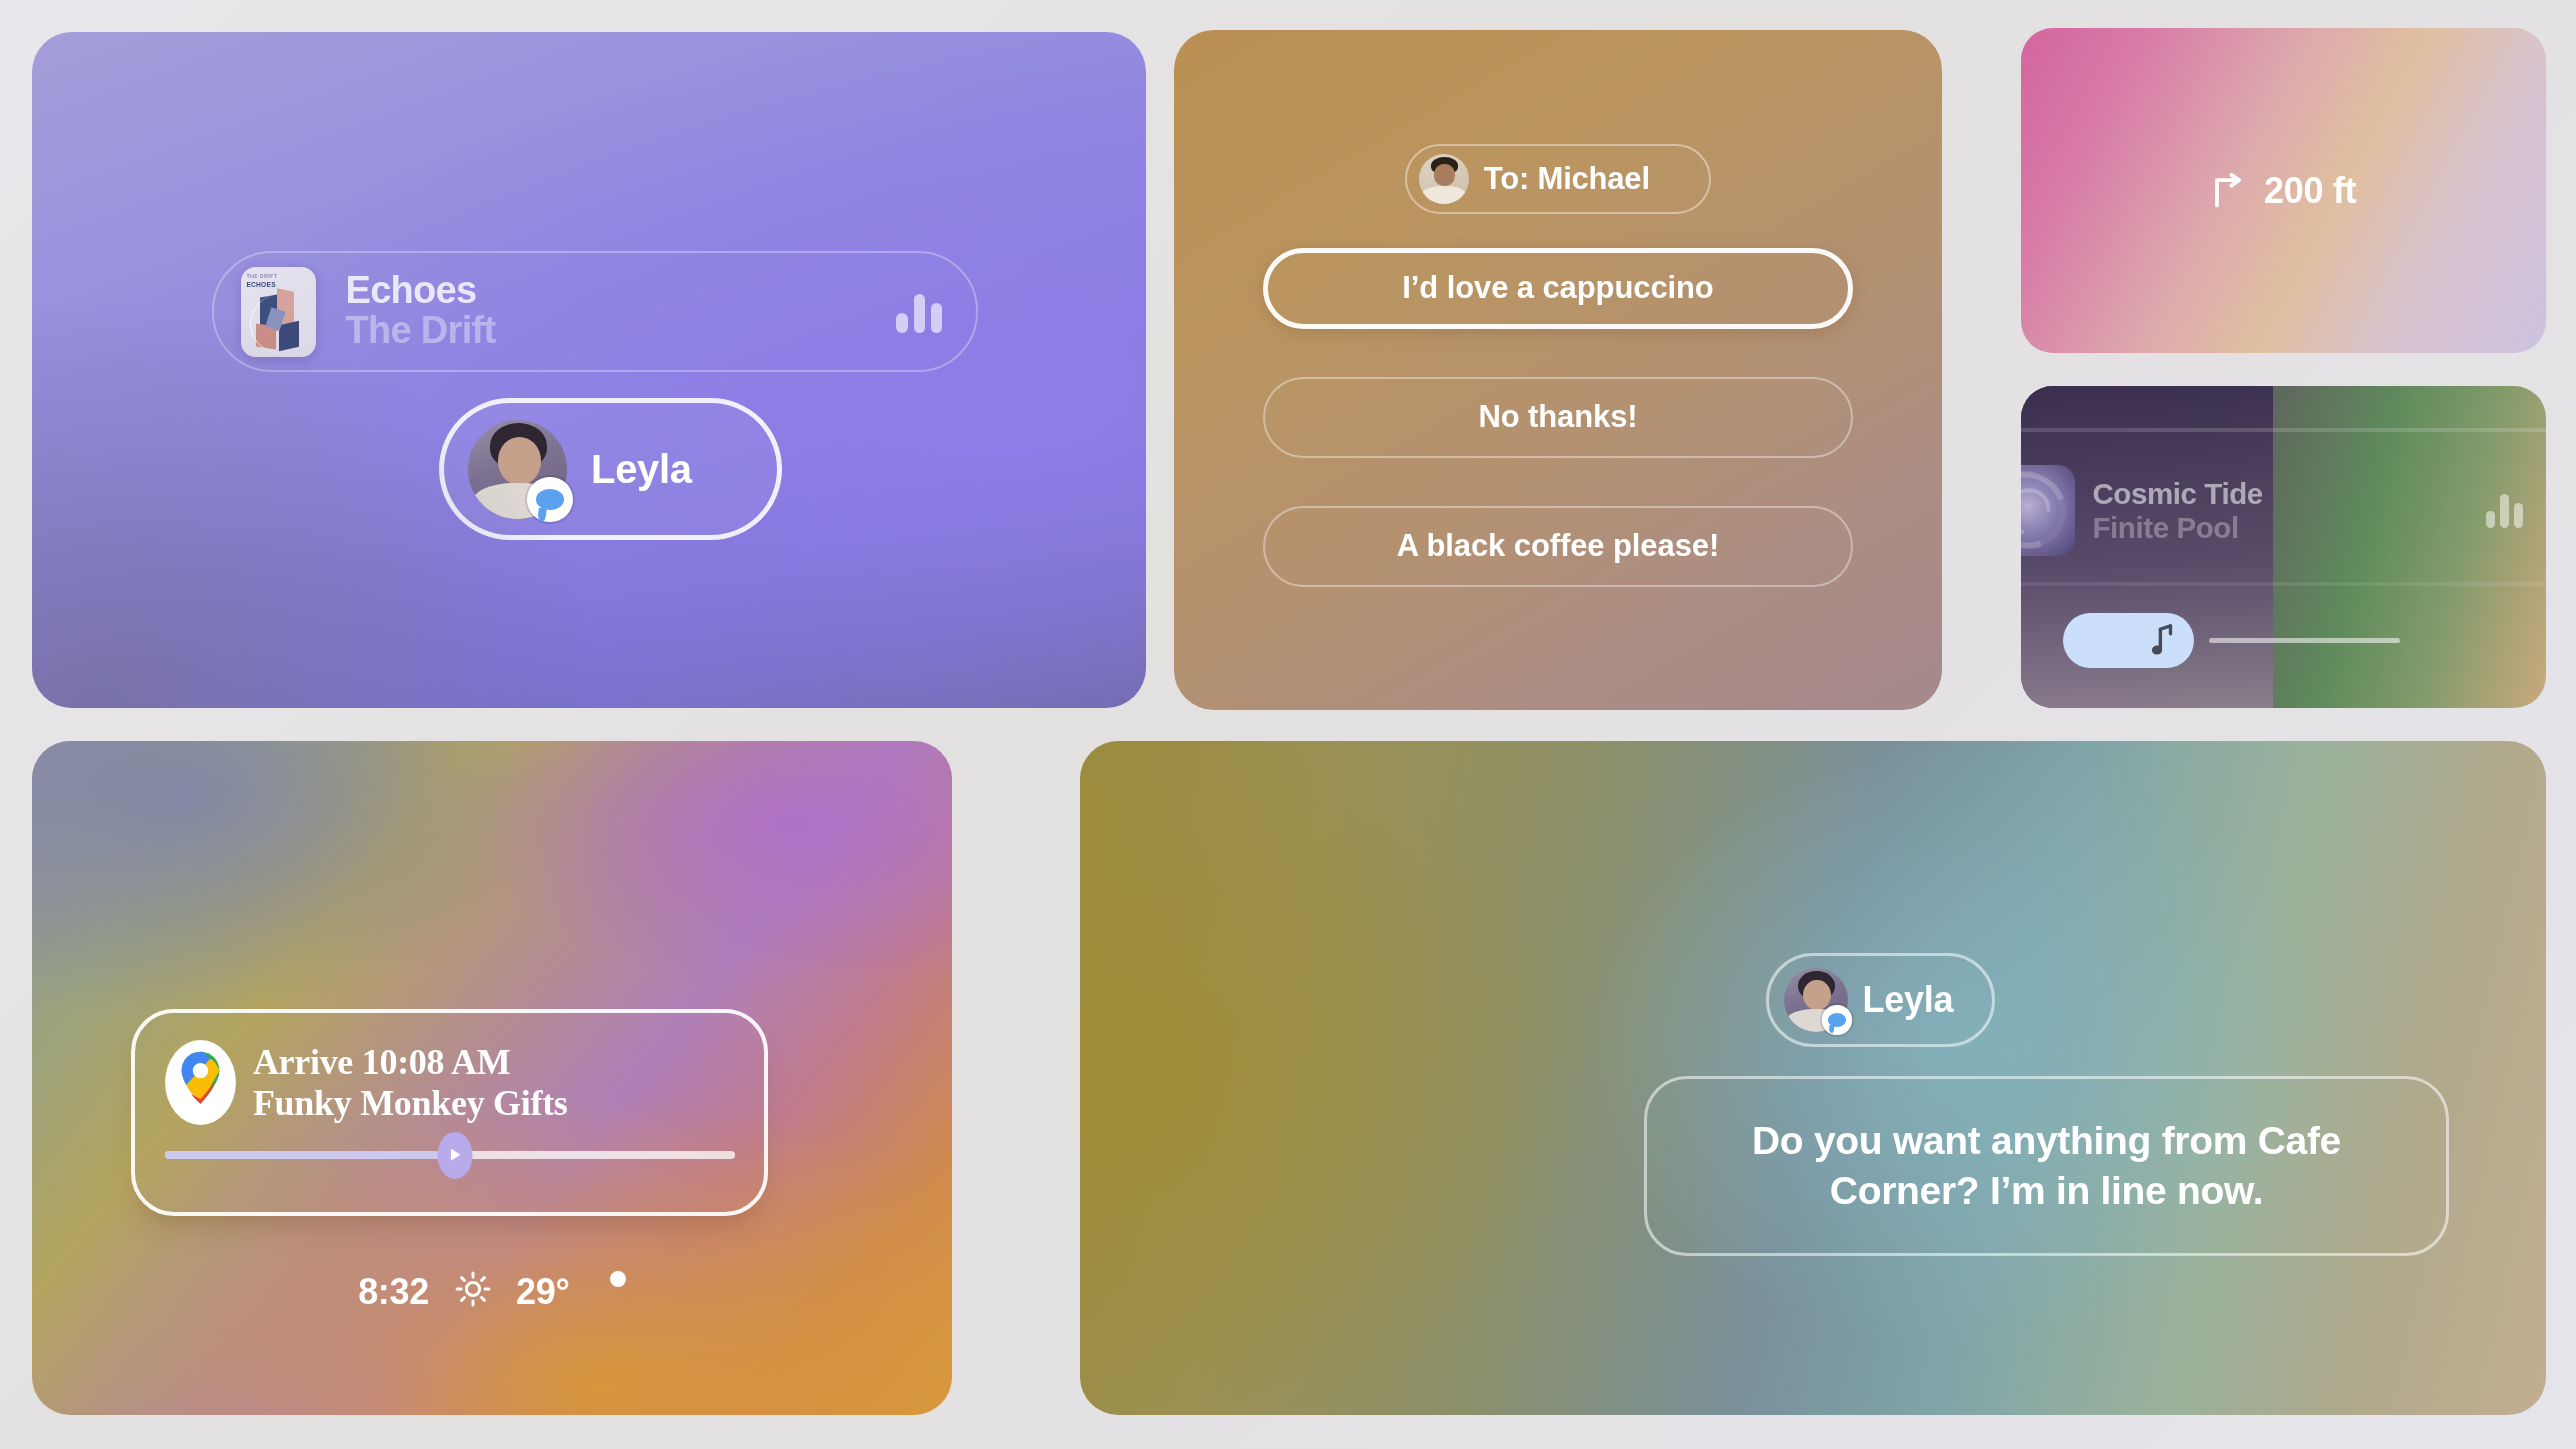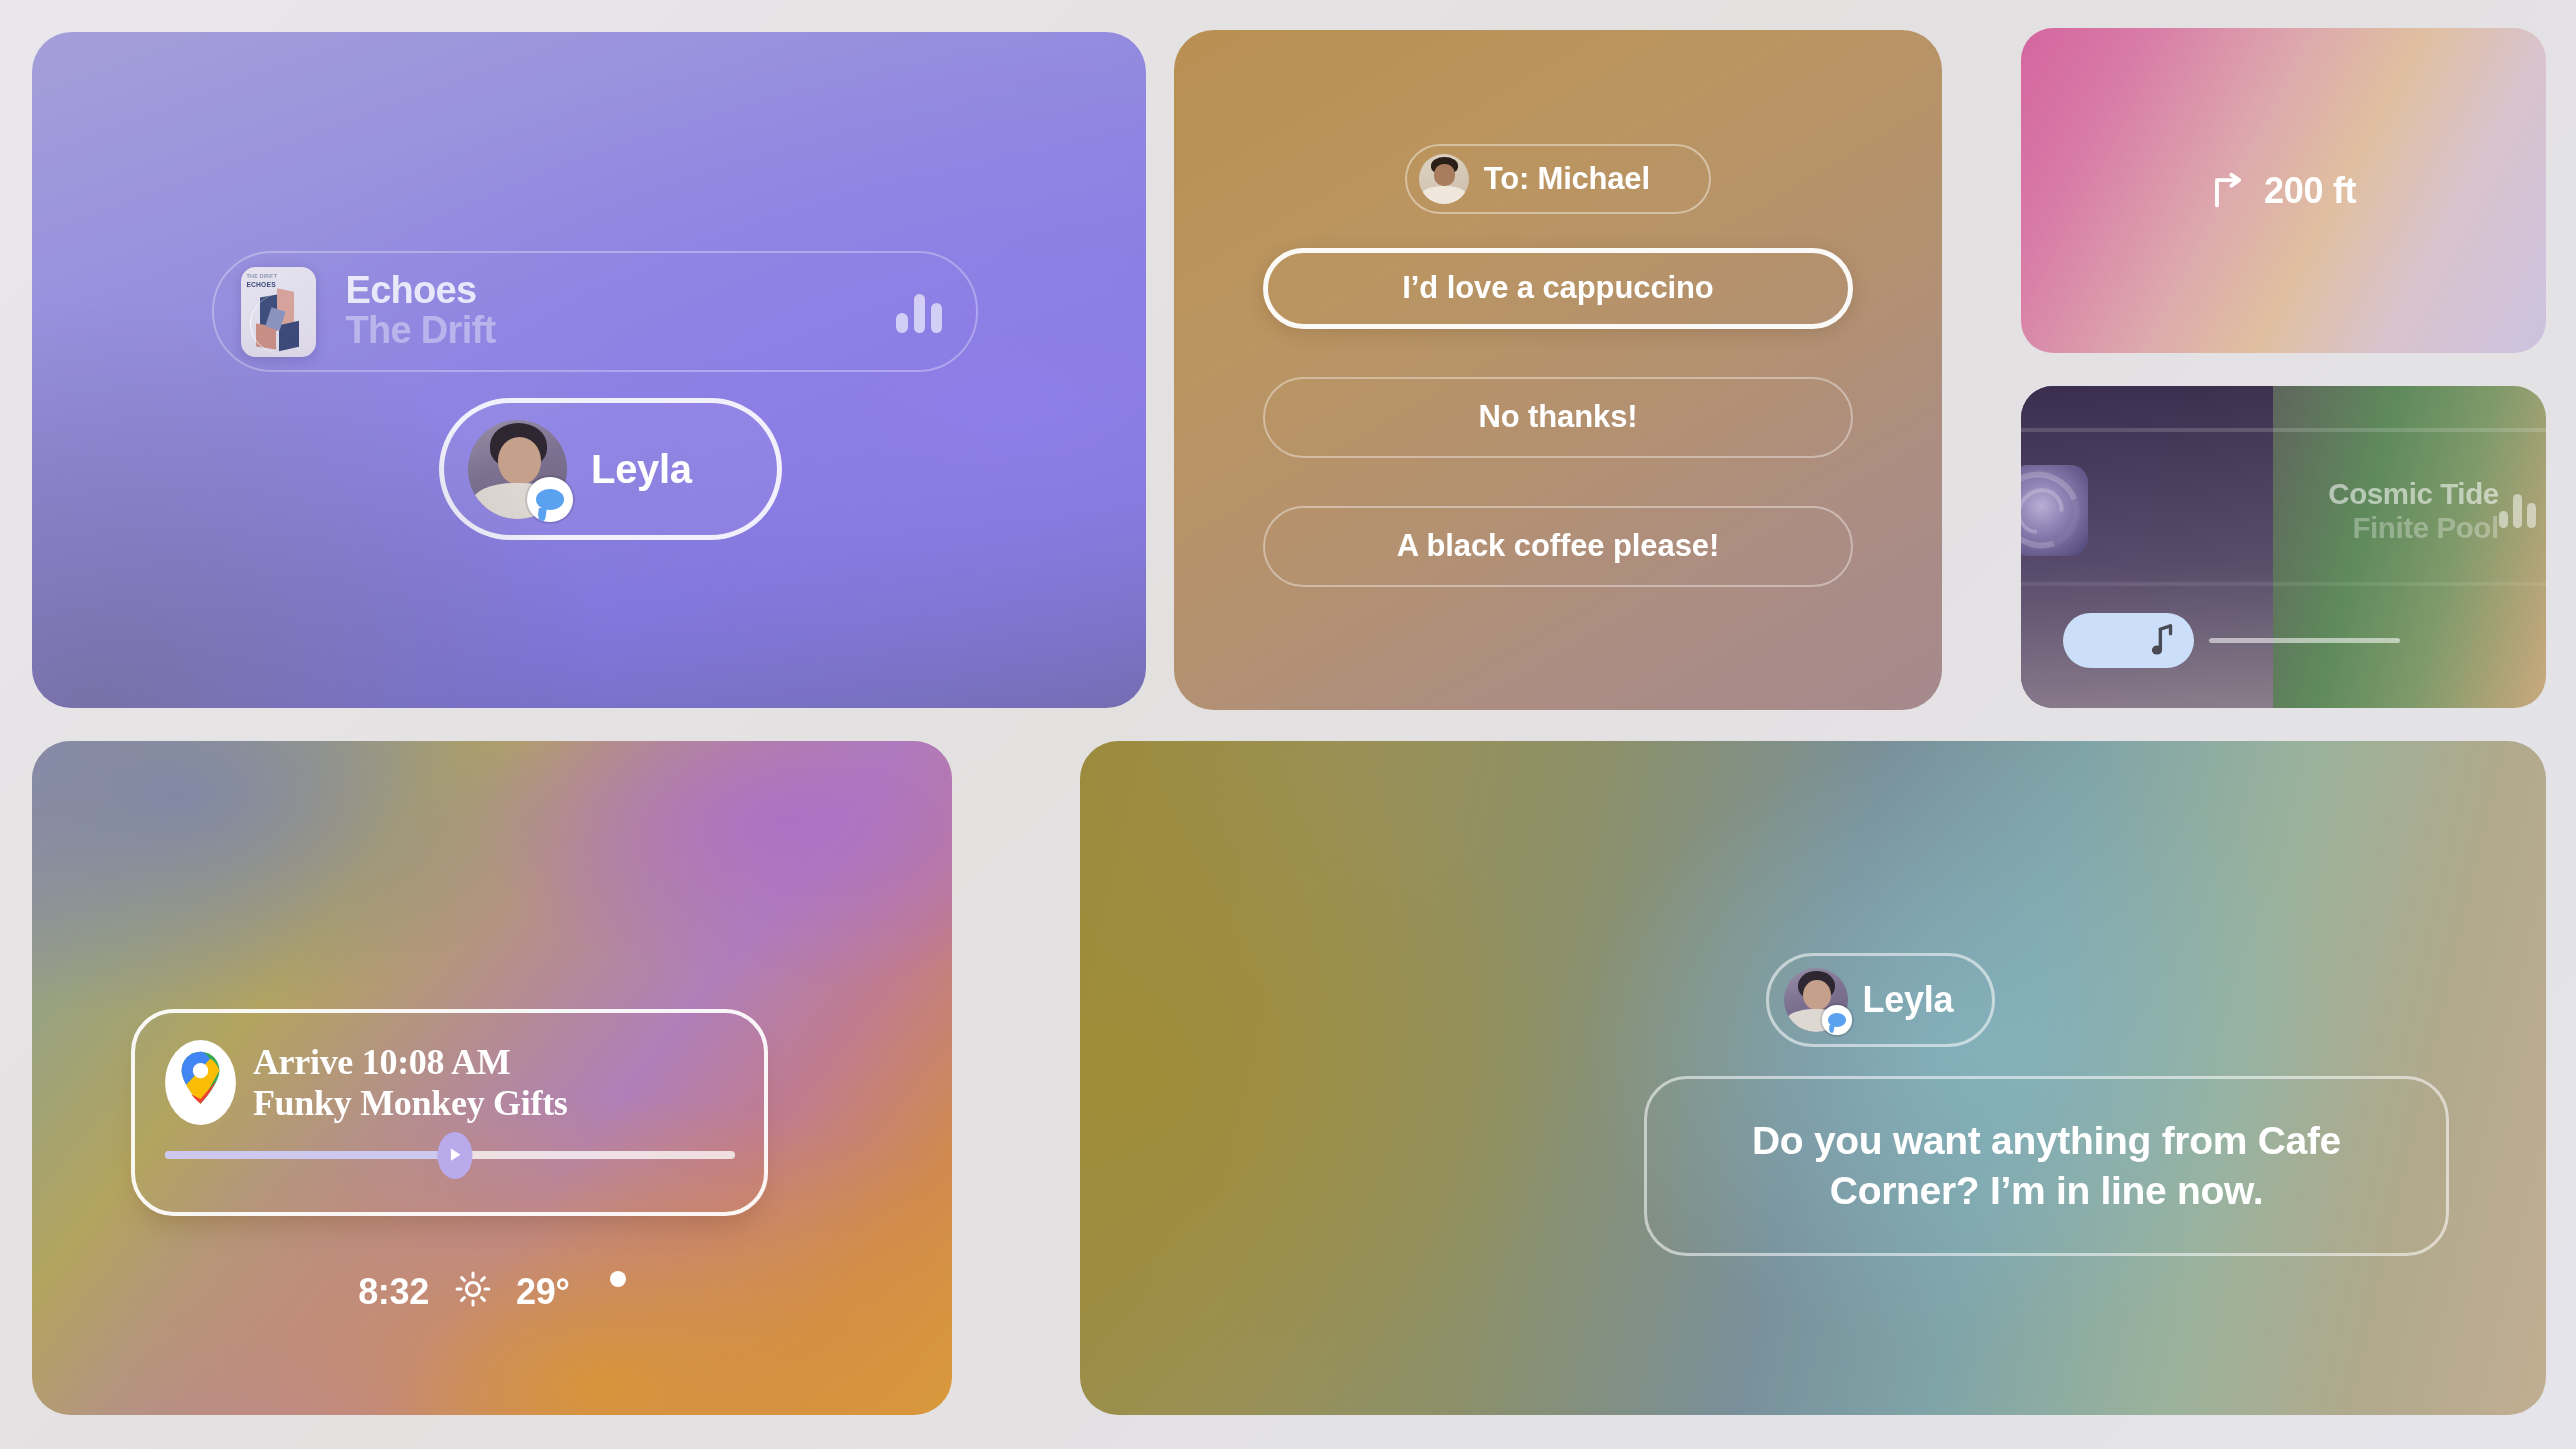--- a/index.html
+++ b/index.html
@@ -165,21 +165,21 @@
     background:
       linear-gradient(105deg, #3c2f52 0%, #4b4560 22%, #5f6b5d 44%, #5f8a5c 62%, #7f9a6a 78%, #caa97e 100%);
     overflow:hidden;
   }
   #card-cosmic::before{
     content:""; position:absolute; left:0; top:0; width:48%; height:100%;
     background: linear-gradient(180deg,#3a2d4e 0%,#584a6b 55%,#8d7e8e 100%);
     opacity:.92;
   }
   #card-cosmic .scanline{position:absolute;left:0;width:100%;height:4px;background:rgba(255,255,255,0.16);}
-  .ct-row { position:absolute; left:13px; top:79px; display:flex; align-items:center; width:100%; padding: 0 20px 0 0; text-align: right;}
+  .ct-row { position:absolute; left:0; top:79px; display:flex; align-items:center; width:100%; padding: 0 20px 0 0;}
   .ct-art{
     width:78px; height:91px; border-radius:17.4px; flex:none; margin-left:-24px;
     background: radial-gradient(circle at 40% 45%, #b9aed4 0%, #8d83b4 35%, #6b5f92 70%, #4c4273 100%);
     position:relative; overflow:hidden;
   }
   .ct-art .swirl{position:absolute;left:-14%;top:8%;width:104%;height:84%;
     border-radius:50%;border:6.7px solid rgba(255,255,255,0.20);
     border-right-color:rgba(255,255,255,0.05);transform:rotate(25deg);}
   .ct-art .swirl2{position:absolute;left:8%;top:26%;width:62%;height:48%;
     border-radius:50%;border:4.7px solid rgba(255,255,255,0.22);

